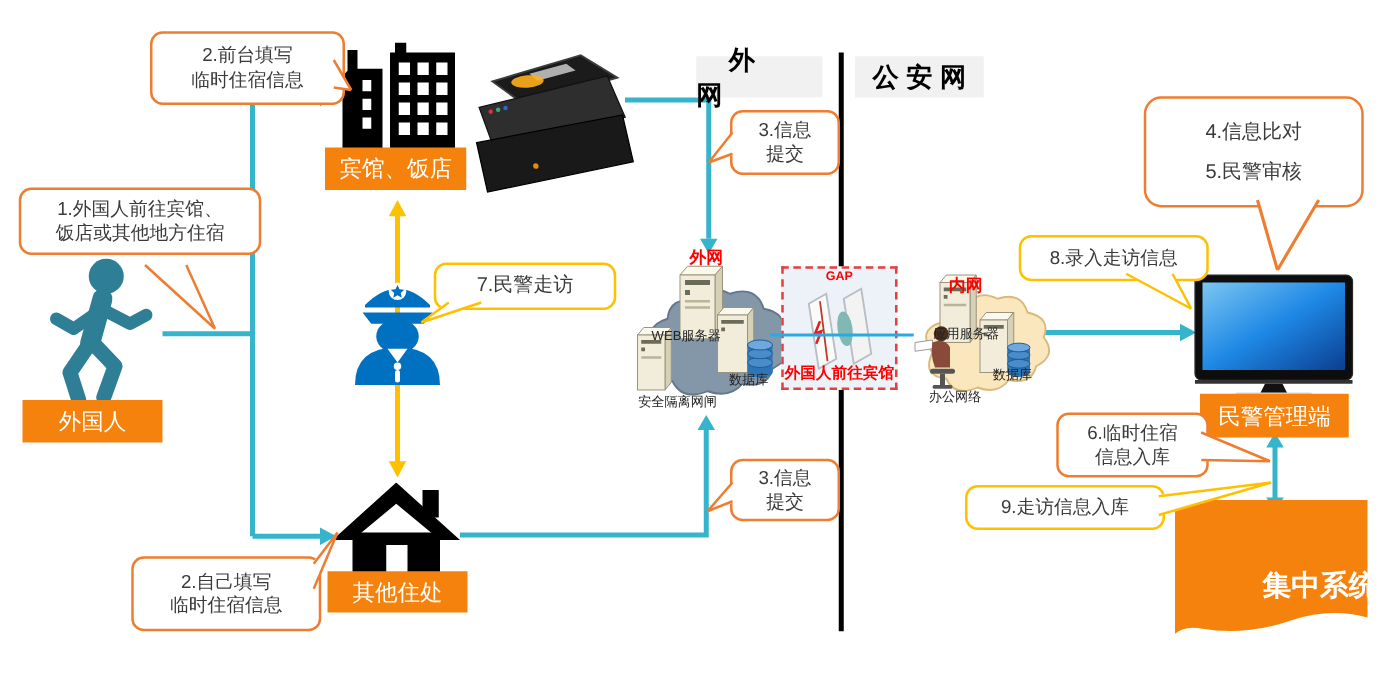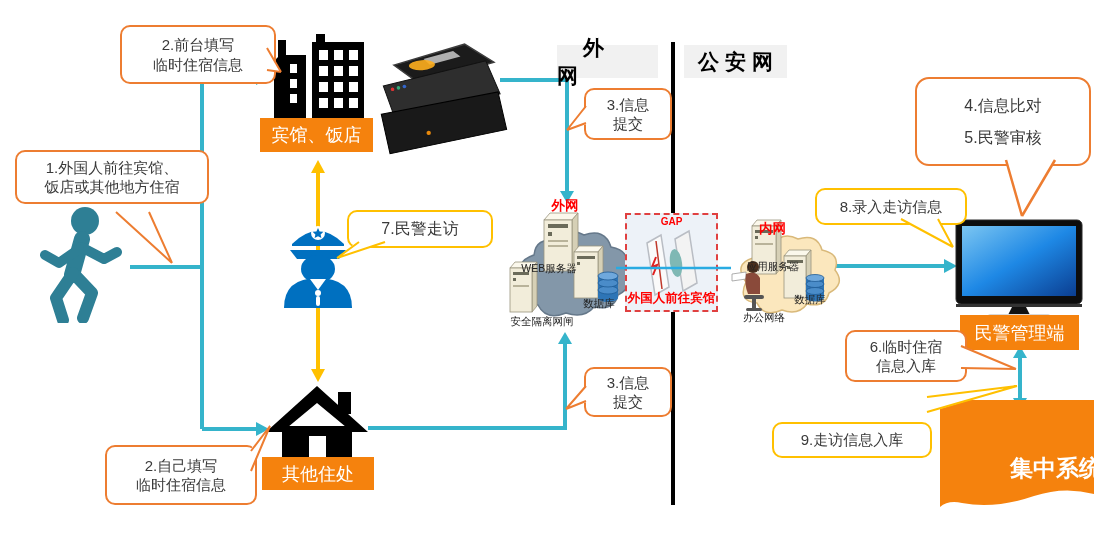--- a/index.html
+++ b/index.html
@@ -70,20 +70,23 @@
   <div class="divider" style="left:671px;top:42px;width:4px;height:463px;"></div>
 
   <svg class="abs z2" style="left:22px;top:205px;" width="110" height="118" viewBox="0 0 110 118">
     <circle cx="63" cy="16" r="14" fill="#2E7F95"></circle>
     <path d="M60,34 L50,70" stroke="#2E7F95" stroke-width="16" stroke-linecap="round" fill="none"></path>
     <path d="M59,42 L82,54 L95,47" stroke="#2E7F95" stroke-width="10" stroke-linecap="round" stroke-linejoin="round" fill="none"></path>
     <path d="M57,44 L37,58 L23,50" stroke="#2E7F95" stroke-width="10" stroke-linecap="round" stroke-linejoin="round" fill="none"></path>
     <path d="M51,68 L70,88 L61,113" stroke="#2E7F95" stroke-width="12" stroke-linecap="round" stroke-linejoin="round" fill="none"></path>
     <path d="M51,68 L34,93 L41,115" stroke="#2E7F95" stroke-width="12" stroke-linecap="round" stroke-linejoin="round" fill="none"></path>
   </svg>
+  <div class="olabel" style="left:18px;top:320px;width:112px;height:34px;">
+      <span>外国人</span>
+    </div>
 
   <svg class="abs z2" style="left:266px;top:34px;" width="102" height="86" viewBox="0 0 102 86">
     <rect x="12" y="6" width="8" height="20" fill="#000"></rect>
     <path d="M8,86 V32 Q8,22 18,21 L40,21 L40,86 Z" fill="#000"></path>
     <rect x="24" y="30" width="7" height="9" fill="#fff"></rect>
     <rect x="24" y="45" width="7" height="9" fill="#fff"></rect>
     <rect x="24" y="60" width="7" height="9" fill="#fff"></rect>
     <rect x="50" y="0" width="9" height="12" fill="#000"></rect>
     <rect x="46" y="8" width="52" height="78" fill="#000"></rect>
     <rect x="53" y="16" width="9" height="10" fill="#fff"></rect>
@@ -261,21 +264,21 @@
   <div class="callout" style="left:584px;top:88px;width:84px;height:48px;"><span>3.信息
 提交</span></div>
   <div class="callout yellow" style="left:347px;top:210px;width:142px;height:34px;font-size:16px;"><span>7.民警走访</span></div>
   <div class="callout big" style="left:915px;top:77px;width:172px;height:85px;flex-direction:column;">
     <span>4.信息比对</span>
     <span>5.民警审核</span>
   </div>
   <div class="callout yellow" style="left:815px;top:188px;width:148px;height:33px;"><span>8.录入走访信息</span></div>
   <div class="callout" style="left:845px;top:330px;width:118px;height:48px;"><span>6.临时住宿
 信息入库</span></div>
-  <div class="callout yellow" style="left:772px;top:388px;width:156px;height:32px;margin-top:34px;"><span>9.走访信息入库</span></div>
+  <div class="callout yellow" style="left:772px;top:388px;width:156px;height:32px;"><span>9.走访信息入库</span></div>
   <div class="callout" style="left:105px;top:445px;width:148px;height:56px;"><span>2.自己填写
 临时住宿信息</span></div>
   <div class="callout" style="left:584px;top:367px;width:84px;height:46px;"><span>3.信息
 提交</span></div>
 
   <svg class="layer z5" width="1117" height="538">
 
     <path d="M616,268 H731" stroke="#29ABE2" stroke-width="2.5" fill="none"></path>
 
     <polygon points="266,48 281,72 266,70" fill="#fff"></polygon>

